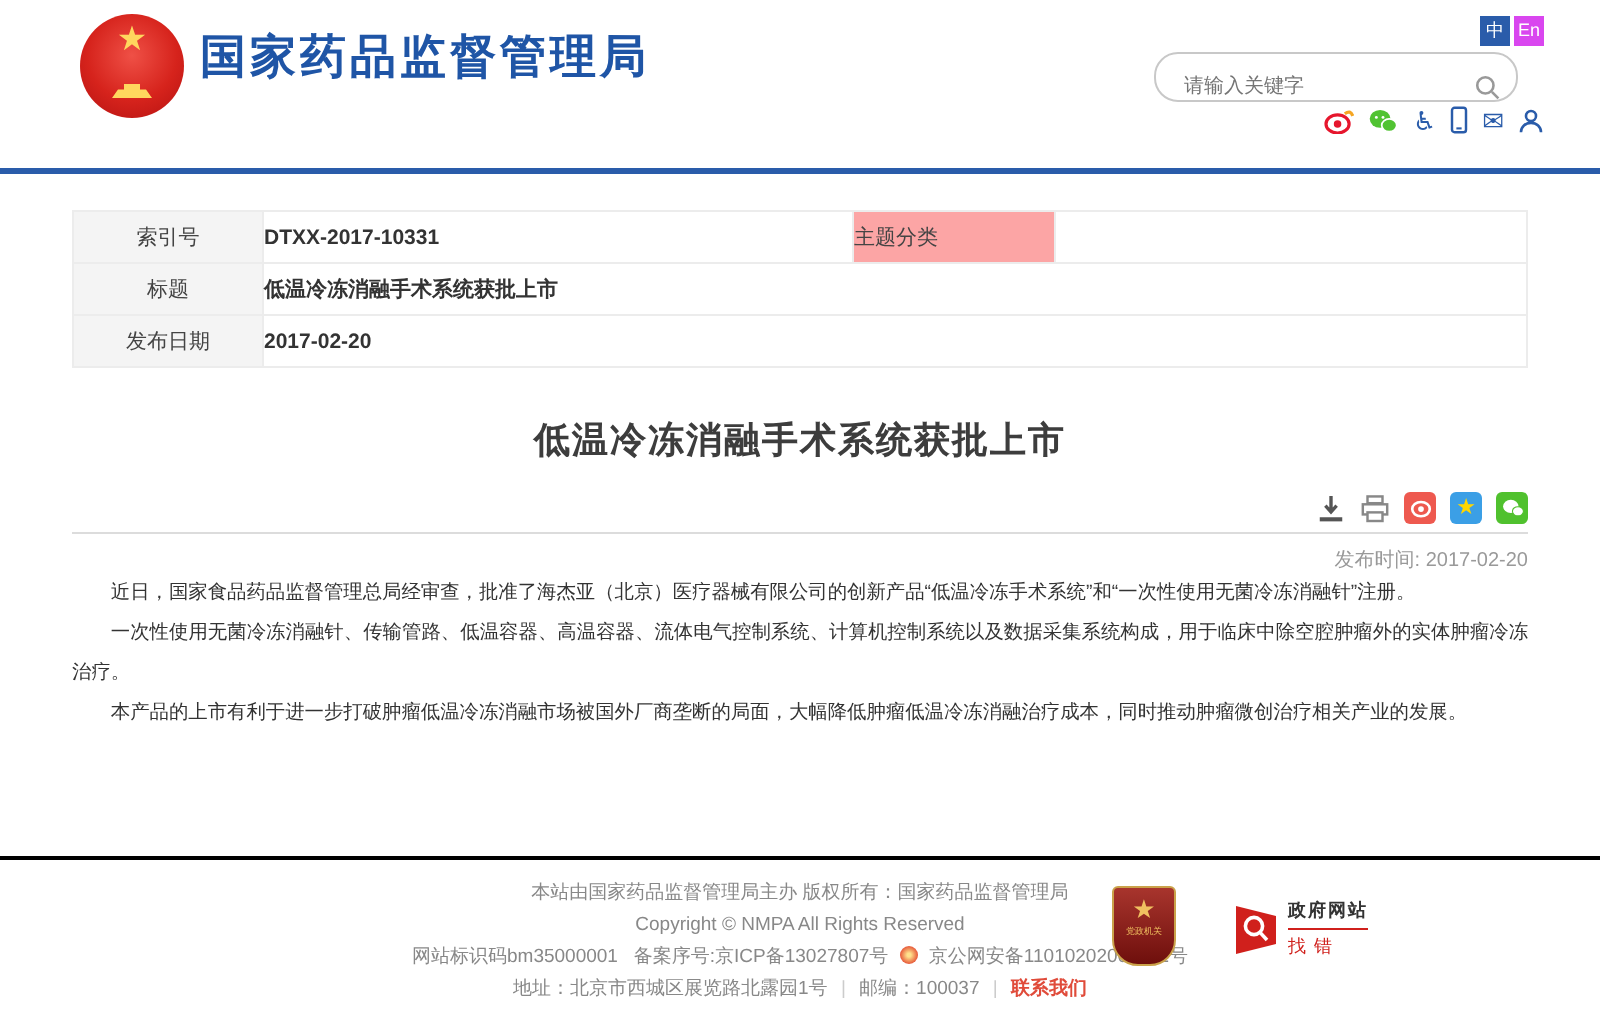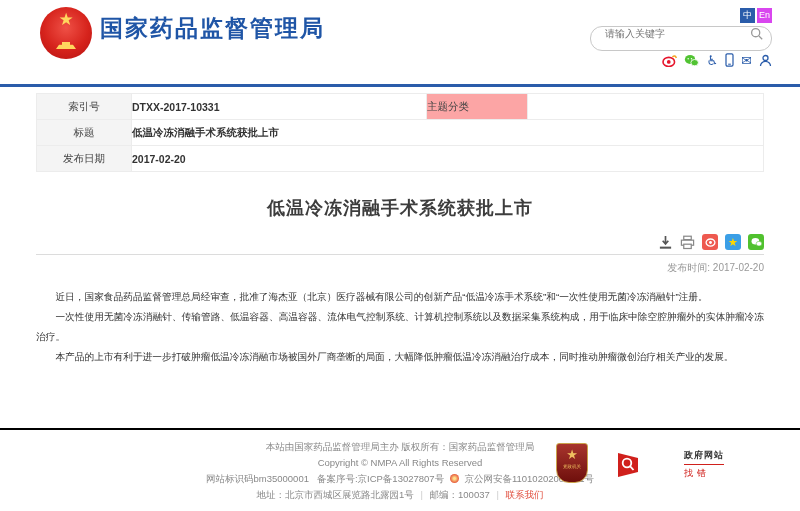--- a/index.html
+++ b/index.html
@@ -17,69 +17,69 @@
                 width:20px;height:7px;background:#ffd75e;
                 clip-path:polygon(0 100%,15% 40%,30% 40%,30% 0,70% 0,70% 40%,85% 40%,100% 100%);}
   .brand{position:absolute;left:100px;top:13px;}
   .brand .cn{font-size:23px;font-weight:bold;color:#1f55a6;letter-spacing:2px;}
   .brand .en{font-size:10.5px;color:#1f55a6;margin-top:6px;}
   .lang{position:absolute;right:28px;top:8px;display:flex;gap:2px;}
   .lang span{display:inline-block;width:15px;height:15px;line-height:15px;text-align:center;
              color:#fff;font-size:9px;cursor:pointer;}
   .lang .zh{background:#2a5caa;}
   .lang .en{background:#d946ef;}
-  .searchbox{position:absolute;right:28px;top:26px;width:180px;height:23px;border:1px solid #c8c8c8;
-             border-radius:12px;background:#fff;display:flex;align-items:flex-start;}
+  .searchbox{position:absolute;right:41px;top:26px;width:180px;height:23px;border:1px solid #c8c8c8;
+             border-radius:12px;background:#fff;display:flex;align-items:flex-end;}
   .searchbox input{border:none;outline:none;background:transparent;flex:1;margin-left:12px;
                    font-size:10px;color:#666;font-family:inherit;}
   .searchbox .mag{margin-right:8px;display:flex;}
   .social{position:absolute;right:28px;top:53px;display:flex;align-items:center;gap:7px;height:14px;}
   .social .uni{font-size:13px;line-height:13px;color:#2a5caa;}
 
   
   .content{position:absolute;top:87px;left:36px;width:728px;}
-  table.info{width:100%;border-collapse:collapse;margin-top:6px;font-size:10.5px;}
+  table.info{width:100%;border-collapse:collapse;margin-top:18px;font-size:10.5px;}
   table.info td{border:1px solid #ececec;height:25px;padding:0;}
   td.lbl{background:#f4f4f4;text-align:center;color:#444;width:94px;}
   td.lbl2{background:#fca5a5;text-align:left;color:#444;width:100px;}
   td.val{padding-left:14px;color:#333;font-weight:bold;}
   td.val1{width:294px;}
 
   
   .art-title{margin-top:24px;text-align:center;font-size:18px;font-weight:bold;color:#3d3d3d;
              letter-spacing:1px;}
   .share-row{margin-top:14px;display:flex;justify-content:flex-end;align-items:center;gap:7px;}
   .tool{display:flex;cursor:pointer;}
   .sq{width:16px;height:16px;border-radius:3px;display:flex;align-items:center;justify-content:center;
       cursor:pointer;}
   .sq.wb{background:#ee594f;}
   .sq.qz{background:#3b9fe6;color:#ffd700;font-size:11px;line-height:16px;}
   .sq.wx{background:#50c12e;}
   .pub-sep{border-bottom:1px solid #dcdcdc;margin-top:4px;}
   .pub-time{margin-top:6px;text-align:right;color:#999;font-size:10px;}
-  .body-text{margin-top:12px;font-size:9.7px;line-height:20px;color:#333;}
+  .body-text{font-size:9.7px;line-height:20px;color:#333;}
   .body-text p{margin:0;text-indent:2em;text-align:justify;}
 
   
   .site-footer{position:absolute;bottom:0;left:0;width:800px;height:81px;background:#fff;
                border-top:2px solid #000000;}
   .f-text{padding-top:9px;text-align:center;font-size:9.5px;color:#888;line-height:16px;}
   .f-text .sep{color:#ccc;padding:0 4px;}
-  .contact-link{color:#e04b3a;cursor:pointer;}
+  .contact-link{color:#e04b3a;cursor:pointer;font-weight:bold;}
   .psb-badge{display:inline-block;width:9px;height:9px;border-radius:50%;vertical-align:-1px;
              background:radial-gradient(circle,#ffe08c 15%,#e2402a 80%);margin:0 3px;}
   .gov-badge{position:absolute;left:556px;top:13px;width:30px;height:38px;
              background:linear-gradient(180deg,#a8352d 0%,#6e0f0c 100%);
              border:1px solid #caa24a;border-radius:3px 3px 13px 13px;
              display:flex;flex-direction:column;align-items:center;cursor:pointer;}
   .gov-badge .gstar{color:#f0c060;font-size:13px;line-height:16px;margin-top:3px;}
   .gov-badge .gtxt{color:#f0c060;font-size:5px;line-height:7px;transform:scale(.9);white-space:nowrap;}
   .err-box{position:absolute;left:612px;top:17px;display:flex;align-items:center;gap:6px;
            cursor:pointer;background:#fff;padding:2px 6px;}
-  .err-col{display:flex;flex-direction:column;margin-left:40px;}
+  .err-col{display:flex;flex-direction:column;}
   .err-top{font-size:9px;font-weight:bold;color:#333;letter-spacing:1px;
            border-bottom:1px solid #d0201c;padding-bottom:2px;}
   .err-bot{font-size:9px;color:#d0201c;letter-spacing:4px;margin-top:2px;}
 </style>
 </head>
 <body>
 
 <div class="page">
 
   <div class="site-header">

